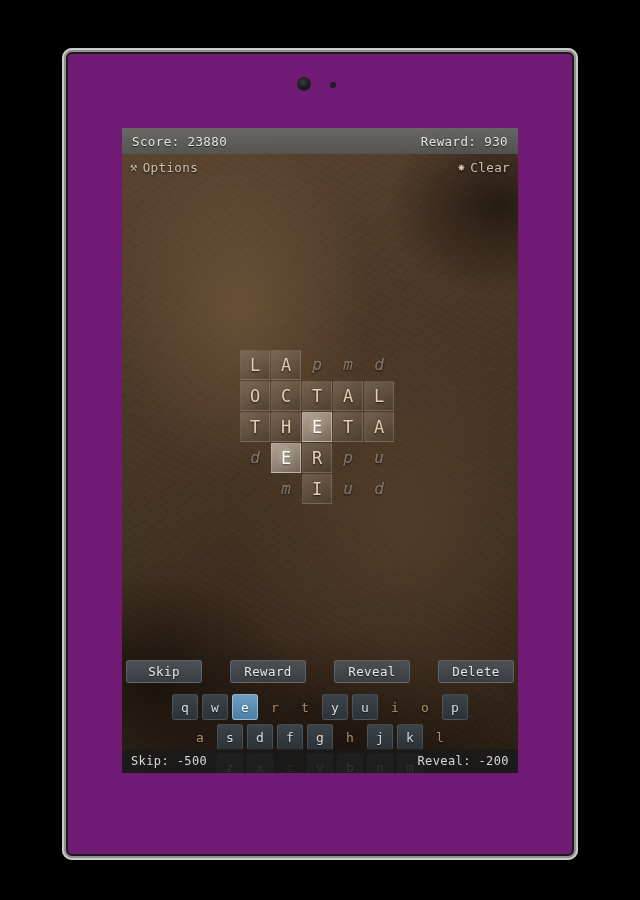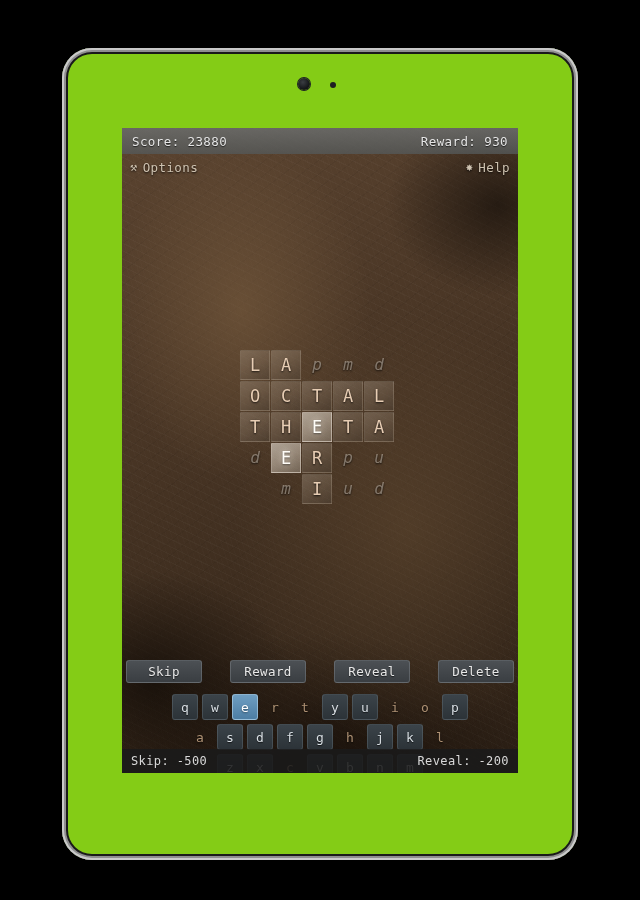--- a/index.html
+++ b/index.html
@@ -16,22 +16,22 @@
     position: relative;
   }
 
   
   #tablet-device {
     position: absolute;
     left: 62px;
     top: 48px;
     width: 516px;
     height: 812px;
-    border-radius: 30px;
-    background: #84cc16;
+    border-radius: 10px;
+    background: #701a75;
     box-shadow:
       inset 0 0 0 2px #c9c9c9,
       inset 0 0 0 4px #8f8f8f,
       inset 0 0 0 6px #1a1a1a;
   }
 
   #camera-lens {
     position: absolute;
     left: 50%;
     top: 30px;
@@ -282,21 +282,21 @@
       <span>Reward: 930</span>
     </div>
 
     <div id="menu-bar">
       <div class="menu-entry">
         <span class="menu-glyph">⚒</span>
         <span>Options</span>
       </div>
       <div class="menu-entry">
         <span class="menu-glyph">✸</span>
-        <span>Help</span>
+        <span>Clear</span>
       </div>
     </div>
 
     <div id="word-grid">
         <div class="cell tile">L</div>
         <div class="cell tile">A</div>
         <div class="cell ghost">p</div>
         <div class="cell ghost">m</div>
         <div class="cell ghost">d</div>
         <div class="cell tile">O</div>

